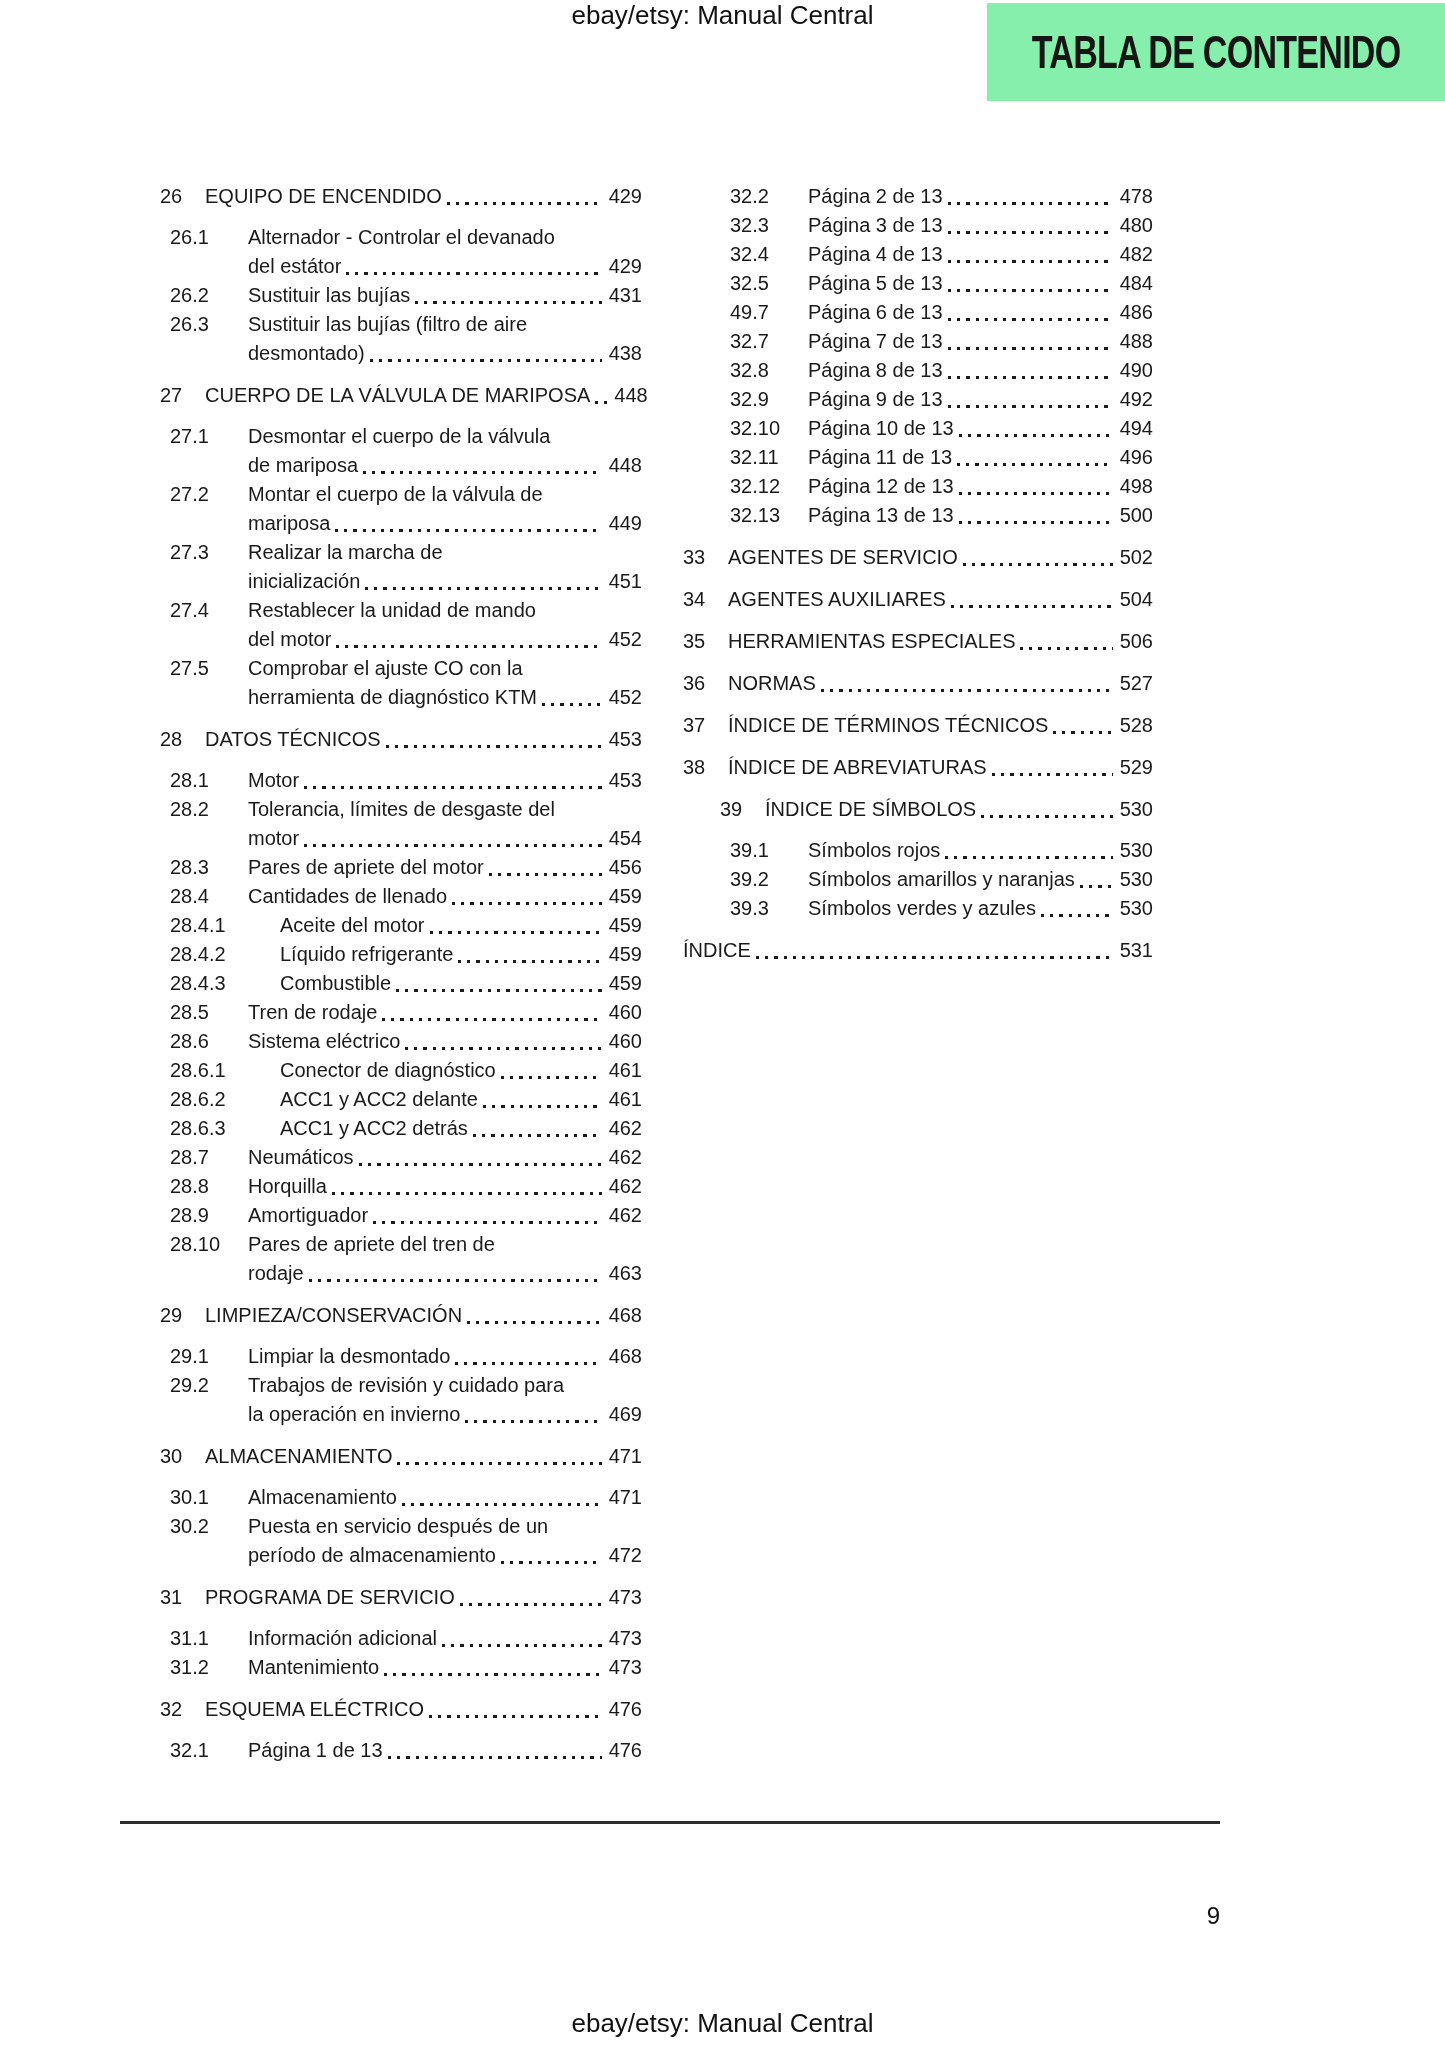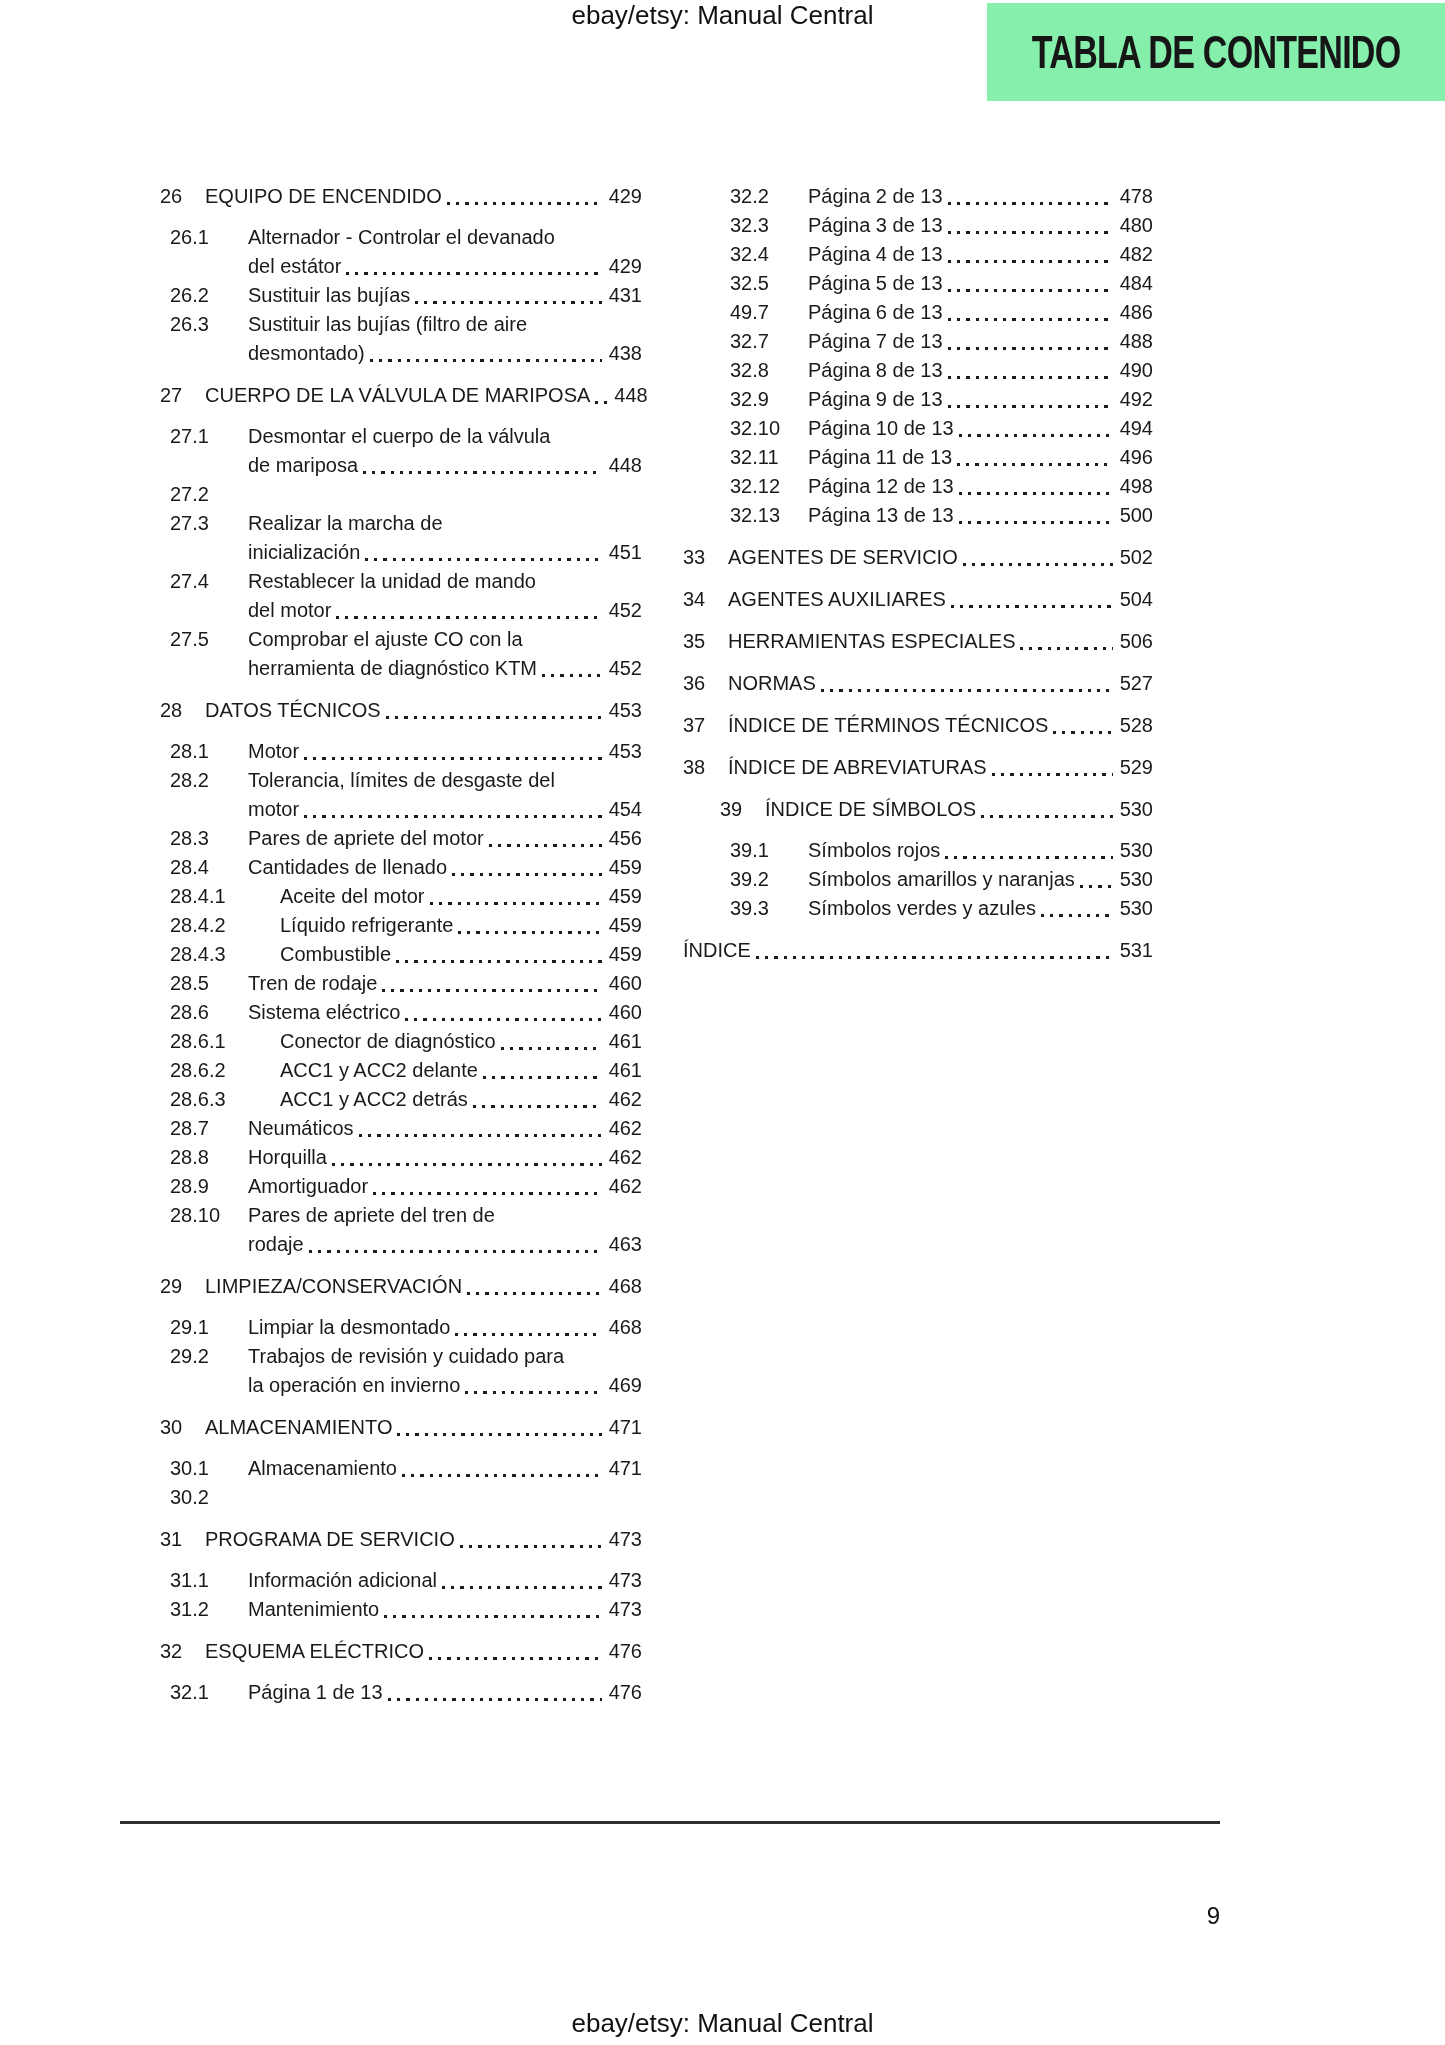--- a/index.html
+++ b/index.html
@@ -122,20 +122,28 @@
             <div class="cline">Desmontar el cuerpo de la válvula</div>
             <div class="lastline">
               <span class="ltext">de mariposa</span>
               <span class="dots"></span>
               <span class="pagenum">448</span>
             </div>
           </div>
         </div>
         <div class="row sub lvl2">
           <span class="num">27.2</span>
+          <div class="content">
+            <div class="cline">Montar el cuerpo de la válvula de</div>
+            <div class="lastline">
+              <span class="ltext">mariposa</span>
+              <span class="dots"></span>
+              <span class="pagenum">449</span>
+            </div>
+          </div>
         </div>
         <div class="row sub lvl2">
           <span class="num">27.3</span>
           <div class="content">
             <div class="cline">Realizar la marcha de</div>
             <div class="lastline">
               <span class="ltext">inicialización</span>
               <span class="dots"></span>
               <span class="pagenum">451</span>
             </div>
@@ -387,20 +395,28 @@
           <div class="content">
             <div class="lastline">
               <span class="ltext">Almacenamiento</span>
               <span class="dots"></span>
               <span class="pagenum">471</span>
             </div>
           </div>
         </div>
         <div class="row sub lvl2">
           <span class="num">30.2</span>
+          <div class="content">
+            <div class="cline">Puesta en servicio después de un</div>
+            <div class="lastline">
+              <span class="ltext">período de almacenamiento</span>
+              <span class="dots"></span>
+              <span class="pagenum">472</span>
+            </div>
+          </div>
         </div>
       </div>
       <div class="block">
         <div class="row hrow has-entries">
           <span class="num">31</span>
           <div class="content">
             <div class="lastline">
               <span class="ltext">PROGRAMA DE SERVICIO</span>
               <span class="dots"></span>
               <span class="pagenum">473</span>

